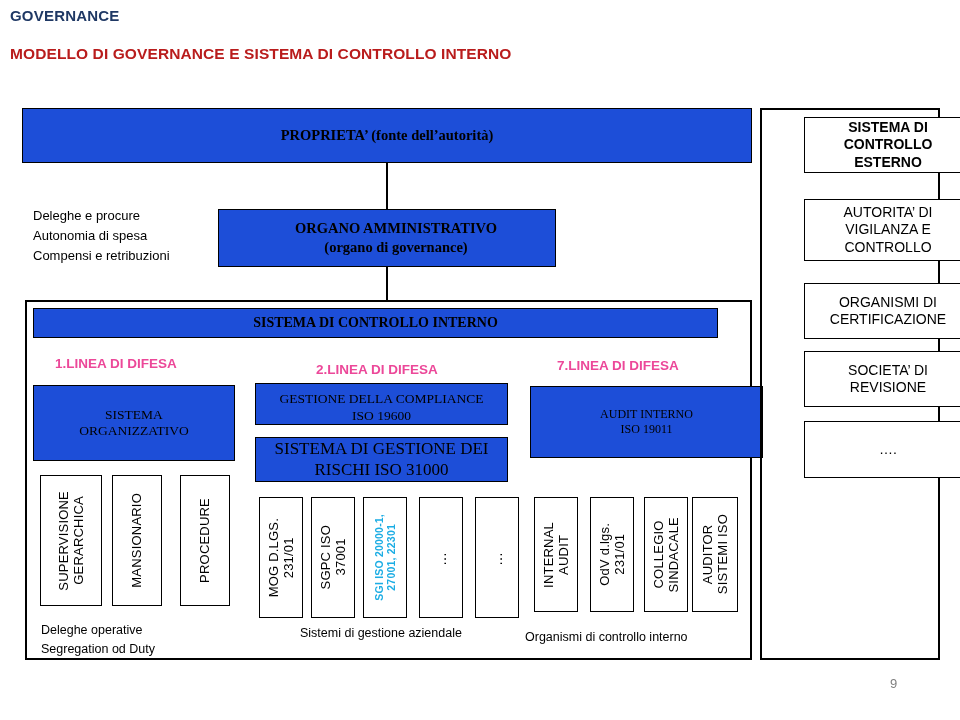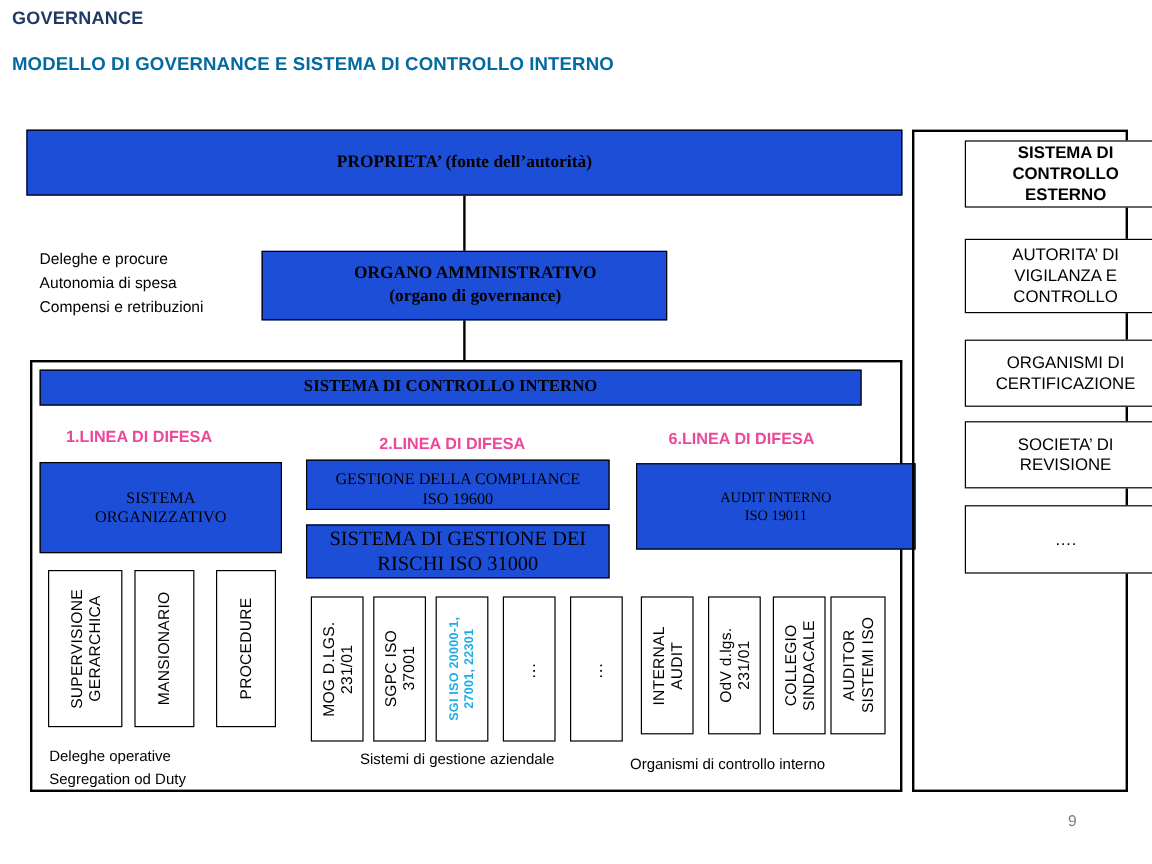--- a/index.html
+++ b/index.html
@@ -29,21 +29,21 @@
     font-size: 15px;
     font-weight: bold;
     color: #1F3864;
     letter-spacing: 0.2px;
   }
   #slide-title {
     position: absolute;
     left: 10px; top: 45px;
     font-size: 15.5px;
     font-weight: bold;
-    color: #0369a1;
+    color: #b91c1c;
     letter-spacing: 0.1px;
   }
 
   
   .box {
     position: absolute;
     box-sizing: border-box;
     border: 1.6px solid #000;
     background: #1d4ed8;
     display: flex;
@@ -254,21 +254,21 @@
 Compensi e retribuzioni</div>
 
   <div class="thickbox" id="container-interno"></div>
 
   <div class="box" id="box-sci">
     <span class="txt">SISTEMA DI CONTROLLO INTERNO</span>
   </div>
 
   <div class="line-heading" id="head-l1">1.LINEA DI DIFESA</div>
   <div class="line-heading" id="head-l2">2.LINEA DI DIFESA</div>
-  <div class="line-heading" id="head-l3">6.LINEA DI DIFESA</div>
+  <div class="line-heading" id="head-l3">7.LINEA DI DIFESA</div>
 
   <div class="box" id="box-sistema-org">
     <span class="txt" style="white-space:pre-line;">SISTEMA
 ORGANIZZATIVO</span>
   </div>
 
   <div class="box" id="box-compliance">
     <span class="txt" style="white-space:pre-line;">GESTIONE DELLA COMPLIANCE
 ISO 19600</span>
   </div>

